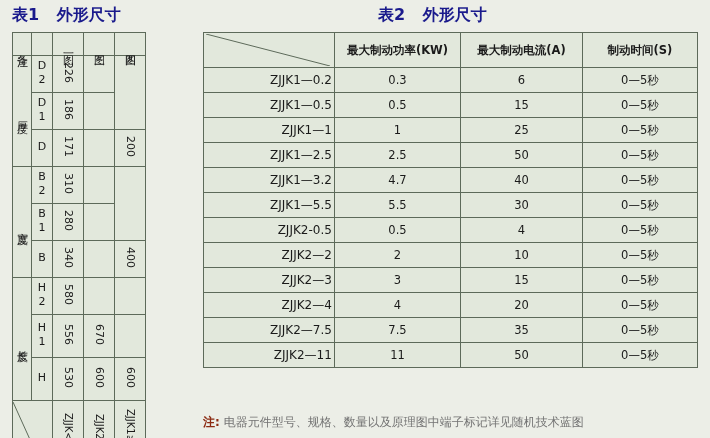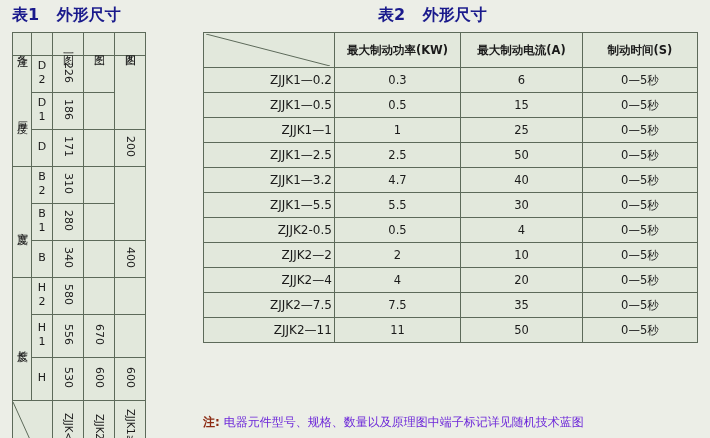--- a/index.html
+++ b/index.html
@@ -117,21 +117,21 @@
     left: 203px;
     top: 414px;
     font-size: 12px;
     white-space: nowrap;
   }
   #note .note-label {
     color: #8b2a12;
     font-weight: bold;
   }
   #note .note-text {
-    color: #6d28d9;
+    color: #737373;
     text-align: center;
   }
 </style>
 </head>
 <body>
 
 <div class="page">
 
   <div class="title" id="title1">
     <span class="tnum">表1</span>
@@ -368,20 +368,26 @@
         <td>4</td>
         <td>0—5秒</td>
       </tr>
       <tr>
         <td class="model">ZJJK2—2</td>
         <td>2</td>
         <td>10</td>
         <td>0—5秒</td>
       </tr>
       <tr>
+        <td class="model">ZJJK2—3</td>
+        <td>3</td>
+        <td>15</td>
+        <td>0—5秒</td>
+      </tr>
+      <tr>
         <td class="model">ZJJK2—4</td>
         <td>4</td>
         <td>20</td>
         <td>0—5秒</td>
       </tr>
       <tr>
         <td class="model">ZJJK2—7.5</td>
         <td>7.5</td>
         <td>35</td>
         <td>0—5秒</td>

